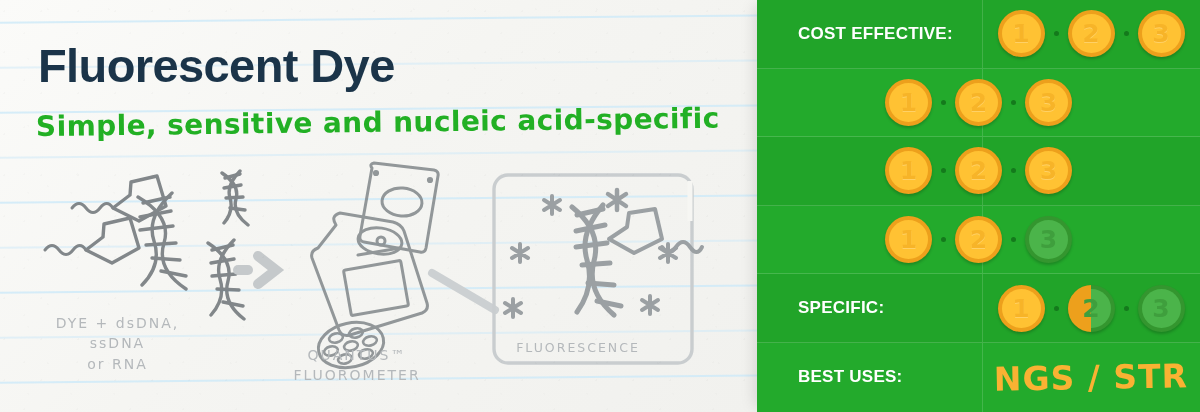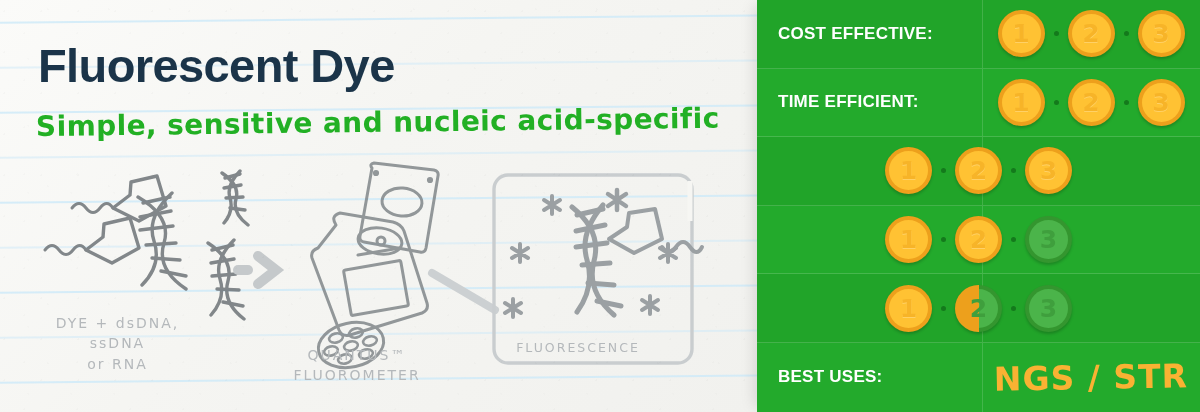--- a/index.html
+++ b/index.html
@@ -66,21 +66,21 @@
   .row{
     position:relative;height:68.6px;width:443px;
     display:flex;align-items:center;
     box-sizing:border-box;
     border-bottom:1px solid rgba(255,255,255,.16);
   }
   .row:last-child{border-bottom:none;align-items:center;}
   .row:nth-child(odd){background:#21a429;}
   .row:nth-child(even){background:#23aa2c;}
   .row-label{
-    width:225px;padding-left:21px;box-sizing:border-box;
+    width:225px;padding-left:41px;box-sizing:border-box;
     color:#ffffff;font-weight:bold;font-size:17px;
     letter-spacing:.25px;text-transform:uppercase;
     white-space:nowrap;
   }
   .vdiv{
     position:absolute;left:225px;top:0;bottom:0;width:1px;
     background:rgba(255,255,255,.15);
   }
   .coins{
     flex:1;display:flex;align-items:center;justify-content:center;
@@ -275,21 +275,20 @@
             <span class="num">2</span>
           </div>
         <span class="dot"></span>
         <div class="coin full">
             <span class="num">3</span>
           </div>
       </div>
     </div>
 
     <div class="row">
-      <div class="row-label">TIME EFFICIENT:</div>
       <div class="vdiv"></div>
       <div class="coins">
         <div class="coin full">
             <span class="num">1</span>
           </div>
         <span class="dot"></span>
         <div class="coin full">
             <span class="num">2</span>
           </div>
         <span class="dot"></span>
@@ -327,20 +326,21 @@
             <span class="num">2</span>
           </div>
         <span class="dot"></span>
         <div class="coin empty">
             <span class="num">3</span>
           </div>
       </div>
     </div>
 
     <div class="row">
+      <div class="row-label">SPECIFIC:</div>
       <div class="vdiv"></div>
       <div class="coins">
         <div class="coin full">
             <span class="num">1</span>
           </div>
         <span class="dot"></span>
         <div class="coin half">
             <span class="half-in"></span>
             <span class="num">2</span>
           </div>

